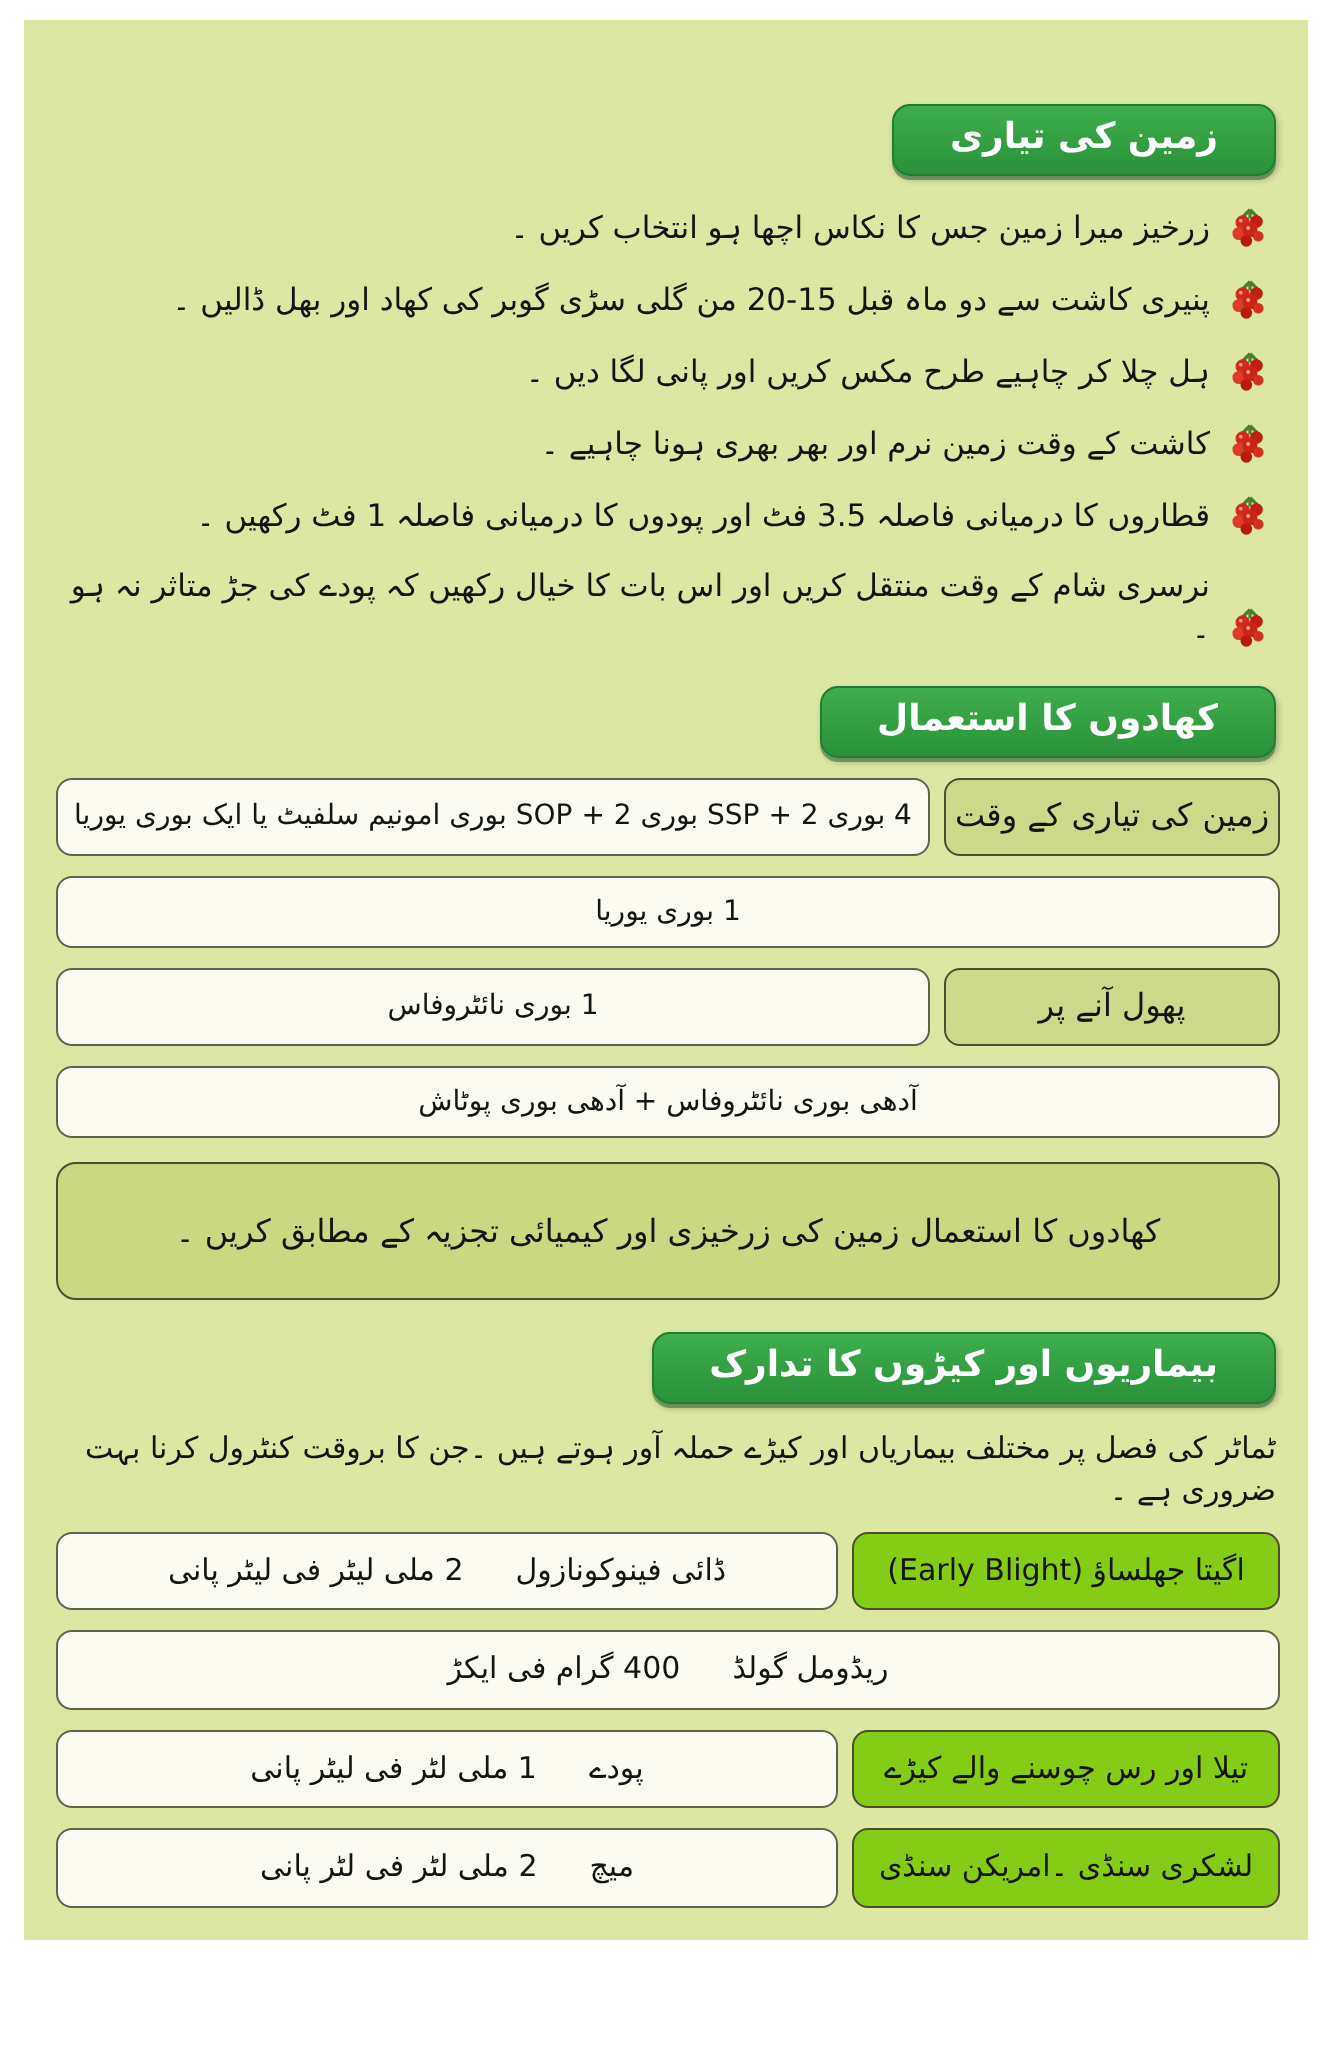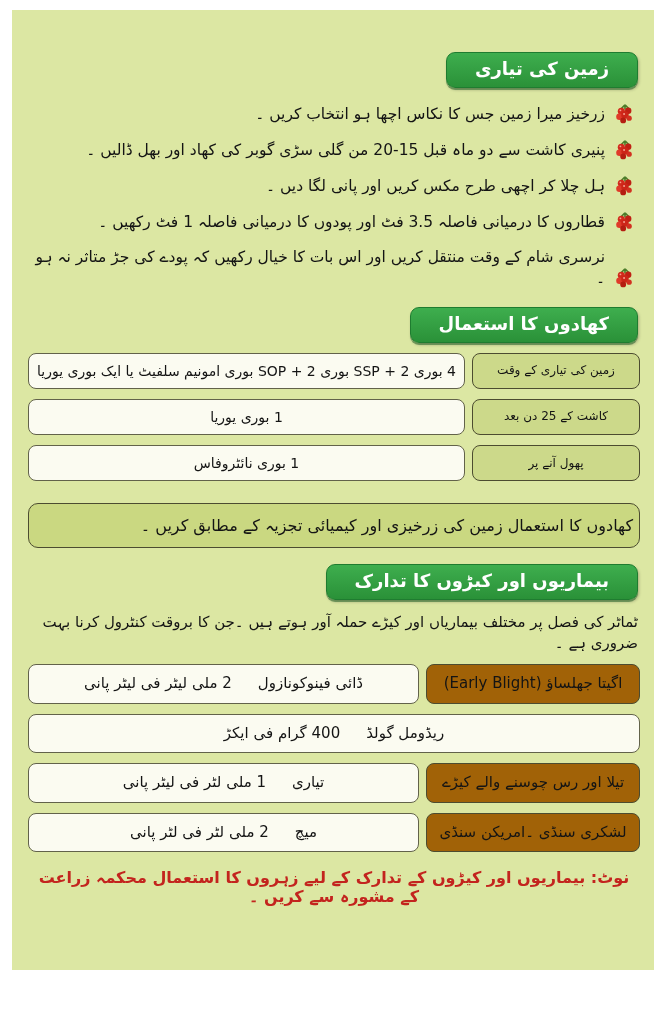--- a/index.html
+++ b/index.html
@@ -21,27 +21,27 @@
   }
   .bullets{list-style:none;margin:15px 4px 0 0;padding:0;}
   .bullet{display:flex;align-items:flex-end;gap:9px;margin-bottom:14px;font-size:15.5px;}
   .tomato{flex:0 0 auto;line-height:0;}
   .btext{line-height:1.35;}
   .frow{display:flex;gap:7px;margin-top:10px;align-items:stretch;}
   .cell{
     border-radius:8px;display:flex;align-items:center;justify-content:center;
     box-sizing:border-box;text-align:center;line-height:1.3;
   }
-  .flabel{width:168px;background:#ccd98a;border:1.5px solid #4c4c30;font-size:12px;padding:8px 4px;}
+  .flabel{width:168px;background:#ccd98a;border:1.5px solid #4c4c30;font-size:16px;padding:8px 4px;}
   .fvalue{flex:1;background:#fbfbf1;border:1.3px solid #62624a;font-size:14px;padding:8px 8px;}
-  .plabel{width:214px;background:#a16207;border:1.5px solid #4c4c30;font-size:15px;padding:9px 4px;}
+  .plabel{width:214px;background:#84cc16;border:1.5px solid #4c4c30;font-size:15px;padding:9px 4px;}
   .pvalue{flex:1;background:#fbfbf1;border:1.3px solid #62624a;font-size:15px;padding:9px 8px;gap:26px;}
   .note-row{
     margin-top:12px;background:#cad881;border:1.5px solid #4c4c30;border-radius:10px;
-    text-align:right;font-size:16px;padding:12px 6px;
+    text-align:center;font-size:16px;padding:24px 6px;
   }
   .intro{font-size:15px;margin:12px 2px 2px;text-align:right;line-height:1.4;}
   .footer-note{color:#c3241e;text-align:center;font-size:16px;margin-top:16px;font-weight:bold;}
   .mt18{margin-top:18px;}
   .mt16{margin-top:16px;}
 </style>
 </head>
 <body>
 
 <div class="page">
@@ -85,21 +85,35 @@
               <path d="M12 2 L8 6 M12 2 L16 6 M12 2 L12 7" stroke="#4c7d2a" stroke-width="1.8" fill="none"></path>
               <circle cx="8" cy="9" r="3.9" fill="#d12a1c"></circle>
               <circle cx="15.5" cy="8.5" r="3.5" fill="#bf2013"></circle>
               <circle cx="6" cy="15" r="3.6" fill="#e03a29"></circle>
               <circle cx="12" cy="13" r="4.1" fill="#cc2518"></circle>
               <circle cx="10" cy="19" r="3.2" fill="#b51d11"></circle>
               <circle cx="16.5" cy="16.5" r="2.9" fill="#d23120"></circle>
               <circle cx="7" cy="8" r="1" fill="#f4a08f"></circle>
               <circle cx="11" cy="12" r="1.1" fill="#f4a08f"></circle>
             </svg></span>
-        <span class="btext">ہل چلا کر اچھی طرح مکس کریں اور پانی لگا دیں ۔</span>
+        <span class="btext">ہل چلا کر چاہیے طرح مکس کریں اور پانی لگا دیں ۔</span>
+      </li>
+      <li class="bullet">
+        <span class="tomato"><svg width="22" height="22" viewBox="0 0 24 24">
+              <path d="M12 2 L8 6 M12 2 L16 6 M12 2 L12 7" stroke="#4c7d2a" stroke-width="1.8" fill="none"></path>
+              <circle cx="8" cy="9" r="3.9" fill="#d12a1c"></circle>
+              <circle cx="15.5" cy="8.5" r="3.5" fill="#bf2013"></circle>
+              <circle cx="6" cy="15" r="3.6" fill="#e03a29"></circle>
+              <circle cx="12" cy="13" r="4.1" fill="#cc2518"></circle>
+              <circle cx="10" cy="19" r="3.2" fill="#b51d11"></circle>
+              <circle cx="16.5" cy="16.5" r="2.9" fill="#d23120"></circle>
+              <circle cx="7" cy="8" r="1" fill="#f4a08f"></circle>
+              <circle cx="11" cy="12" r="1.1" fill="#f4a08f"></circle>
+            </svg></span>
+        <span class="btext">کاشت کے وقت زمین نرم اور بھر بھری ہونا چاہیے ۔</span>
       </li>
       <li class="bullet">
         <span class="tomato"><svg width="22" height="22" viewBox="0 0 24 24">
               <path d="M12 2 L8 6 M12 2 L16 6 M12 2 L12 7" stroke="#4c7d2a" stroke-width="1.8" fill="none"></path>
               <circle cx="8" cy="9" r="3.9" fill="#d12a1c"></circle>
               <circle cx="15.5" cy="8.5" r="3.5" fill="#bf2013"></circle>
               <circle cx="6" cy="15" r="3.6" fill="#e03a29"></circle>
               <circle cx="12" cy="13" r="4.1" fill="#cc2518"></circle>
               <circle cx="10" cy="19" r="3.2" fill="#b51d11"></circle>
               <circle cx="16.5" cy="16.5" r="2.9" fill="#d23120"></circle>
@@ -126,28 +140,28 @@
 
     <div class="section-header mt18">
       <span>کھادوں کا استعمال</span>
     </div>
 
     <div class="frow">
       <div class="cell flabel">زمین کی تیاری کے وقت</div>
       <div class="cell fvalue">4 بوری SSP + 2 بوری SOP + 2 بوری امونیم سلفیٹ یا ایک بوری یوریا</div>
     </div>
     <div class="frow">
-      <div class="cell flabel">کاشت کے 25 دن بعد</div>
       <div class="cell fvalue">1 بوری یوریا</div>
     </div>
     <div class="frow">
       <div class="cell flabel">پھول آنے پر</div>
       <div class="cell fvalue">1 بوری نائٹروفاس</div>
     </div>
     <div class="frow">
+      <div class="cell fvalue">آدھی بوری نائٹروفاس + آدھی بوری پوٹاش</div>
     </div>
 
     <div class="note-row">کھادوں کا استعمال زمین کی زرخیزی اور کیمیائی تجزیہ کے مطابق کریں ۔</div>
 
     <div class="section-header mt16">
       <span>بیماریوں اور کیڑوں کا تدارک</span>
     </div>
 
     <p class="intro">ٹماٹر کی فصل پر مختلف بیماریاں اور کیڑے حملہ آور ہوتے ہیں ۔جن کا بروقت کنٹرول کرنا بہت ضروری ہے ۔</p>
 
@@ -160,21 +174,21 @@
     </div>
     <div class="frow">
       <div class="cell pvalue">
         <span>ریڈومل گولڈ</span>
         <span>400 گرام فی ایکڑ</span>
       </div>
     </div>
     <div class="frow">
       <div class="cell plabel">تیلا اور رس چوسنے والے کیڑے</div>
       <div class="cell pvalue">
-        <span>تیاری</span>
+        <span>پودے</span>
         <span>1 ملی لٹر فی لیٹر پانی</span>
       </div>
     </div>
     <div class="frow">
       <div class="cell plabel">لشکری سنڈی ۔امریکن سنڈی</div>
       <div class="cell pvalue">
         <span>میچ</span>
         <span>2 ملی لٹر فی لٹر پانی</span>
       </div>
     </div>

